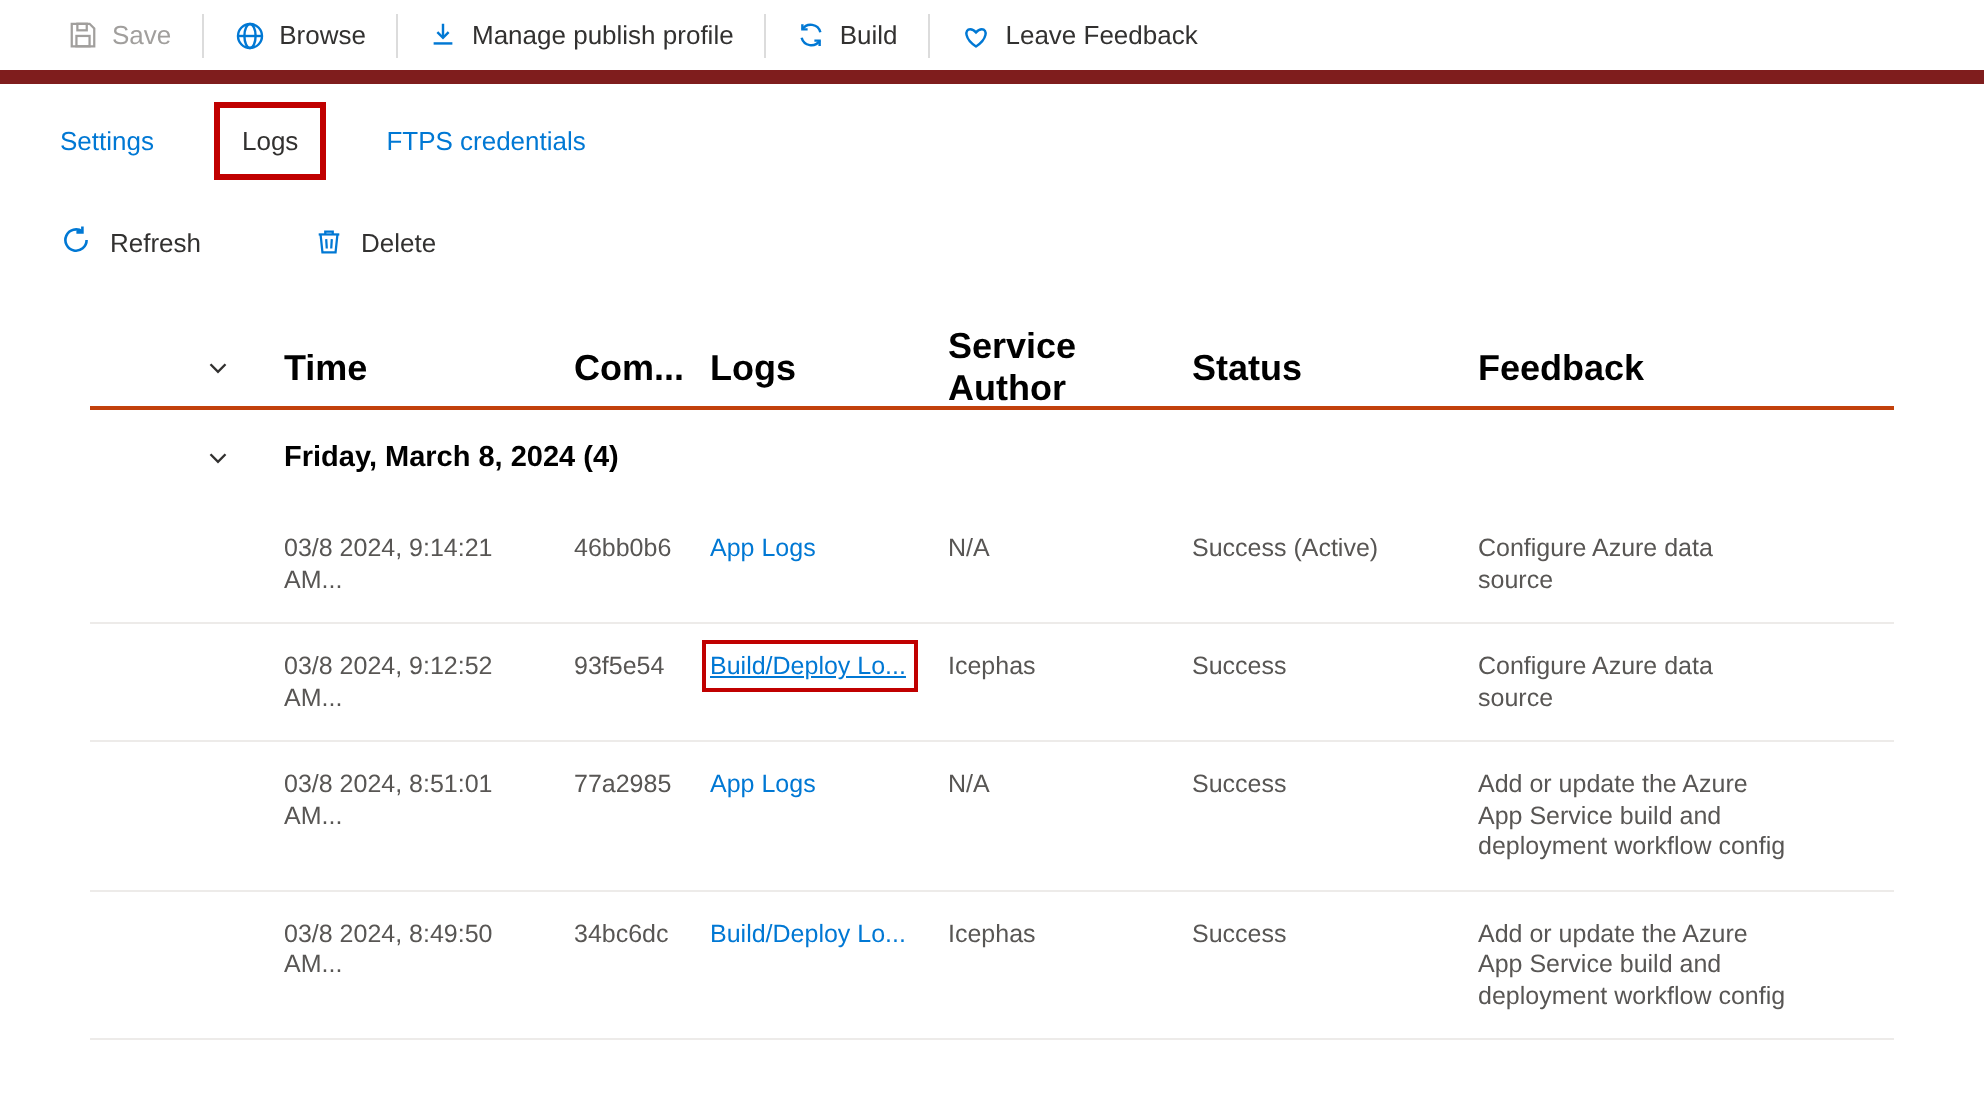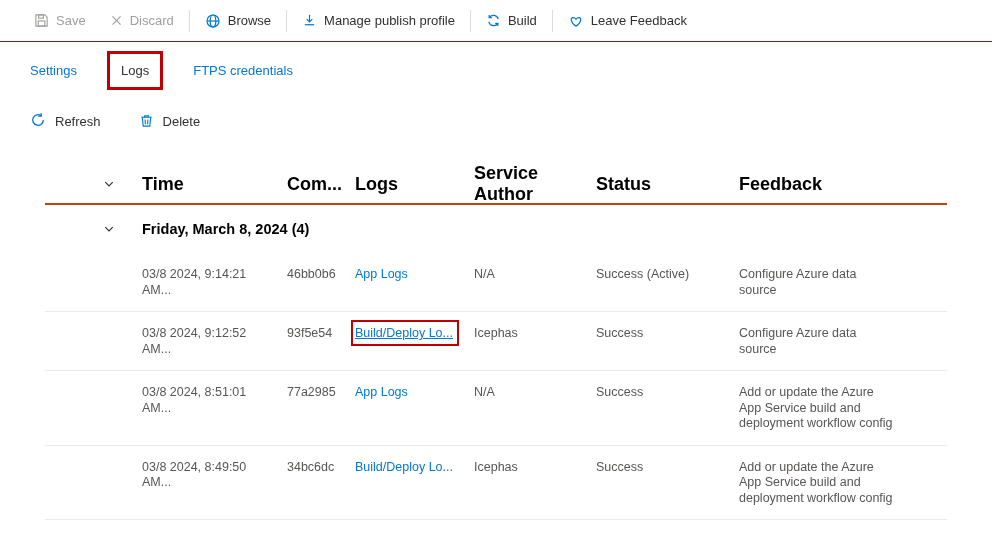--- a/index.html
+++ b/index.html
@@ -11,21 +11,21 @@
     color: #323130;
     position: relative;
     overflow: hidden;
   }
 
   
   .toolbar {
     display: flex; align-items: center;
     height: 42px;
     padding-left: 22px;
-    border-bottom: 1px solid #7f1d1d;
+    border-bottom: 7px solid #7f1d1d;
   }
   .tb-item {
     display: flex; align-items: center; gap: 7px;
     background: none; border: none;
     font-family: inherit; font-size: 13px;
     color: #323130; padding: 0 12px; height: 100%;
     cursor: pointer;
   }
   .tb-item.disabled { color: #a19f9d; cursor: default; }
   .tb-item .icon { display: inline-flex; }
@@ -55,21 +55,21 @@
   .red-box {
     position: absolute;
     border: 3px solid #c00000;
     pointer-events: none;
   }
   .tab .red-box { left: -12px; right: -12px; top: -4px; bottom: -3px; }
   .link-wrap .red-box { left: -4px; right: -6px; top: -6px; bottom: -4px; border-width: 2px; }
 
   
   .actions {
-    display: flex; align-items: center; gap: 38px;
+    display: flex; align-items: center; gap: 56px;
     padding-left: 30px;
     margin-top: 23px;
   }
   .action {
     display: flex; align-items: center; gap: 9px;
     background: none; border: none;
     font-family: inherit; font-size: 13px; color: #323130;
     padding: 0; cursor: pointer;
   }
 
@@ -113,29 +113,20 @@
     <span class="icon">
       <svg width="15" height="15" viewBox="0 0 16 16" fill="none" stroke="#a19f9d" stroke-width="1.2">
         <path d="M2 2 H11.5 L14 4.5 V14 H2 Z"></path>
           <rect x="4.5" y="8.5" width="7" height="5.5"></rect>
           <rect x="5" y="2" width="5" height="3.5"></rect>
       </svg>
     </span>
     <span>Save</span>
   </button>
 
-  <button class="tb-item disabled">
-    <span class="icon">
-      <svg width="13" height="13" viewBox="0 0 16 16" stroke="#a19f9d" stroke-width="1.4">
-        <line x1="3" y1="3" x2="13" y2="13"></line>
-          <line x1="13" y1="3" x2="3" y2="13"></line>
-      </svg>
-    </span>
-    <span>Discard</span>
-  </button>
 
   <div class="tb-sep"></div>
 
   <button class="tb-item">
     <span class="icon">
       <svg width="16" height="16" viewBox="0 0 16 16" fill="none" stroke="#0078d4" stroke-width="1.2">
         <circle cx="8" cy="8" r="6"></circle>
           <ellipse cx="8" cy="8" rx="2.8" ry="6"></ellipse>
           <line x1="2" y1="8" x2="14" y2="8"></line>
       </svg>

